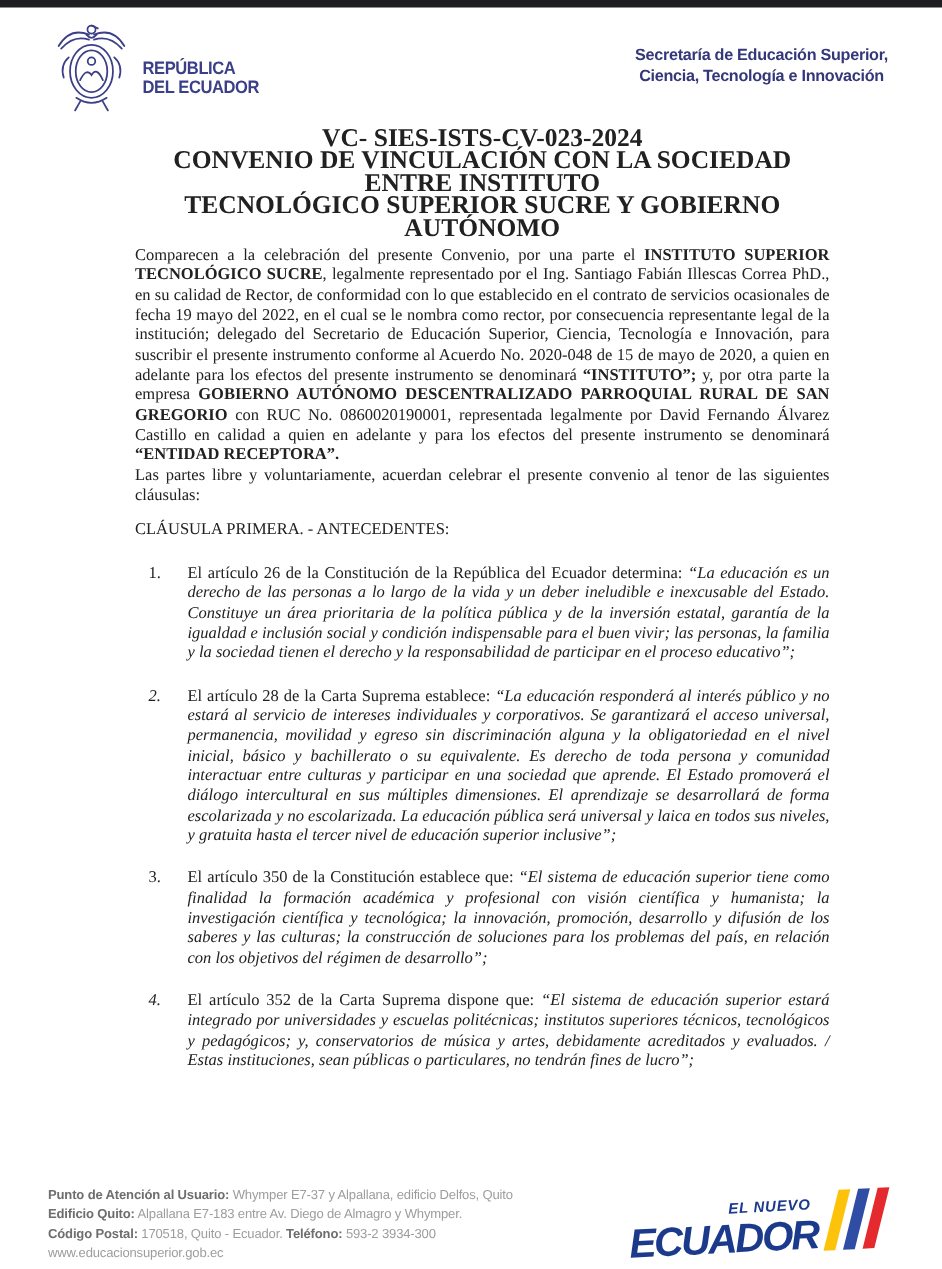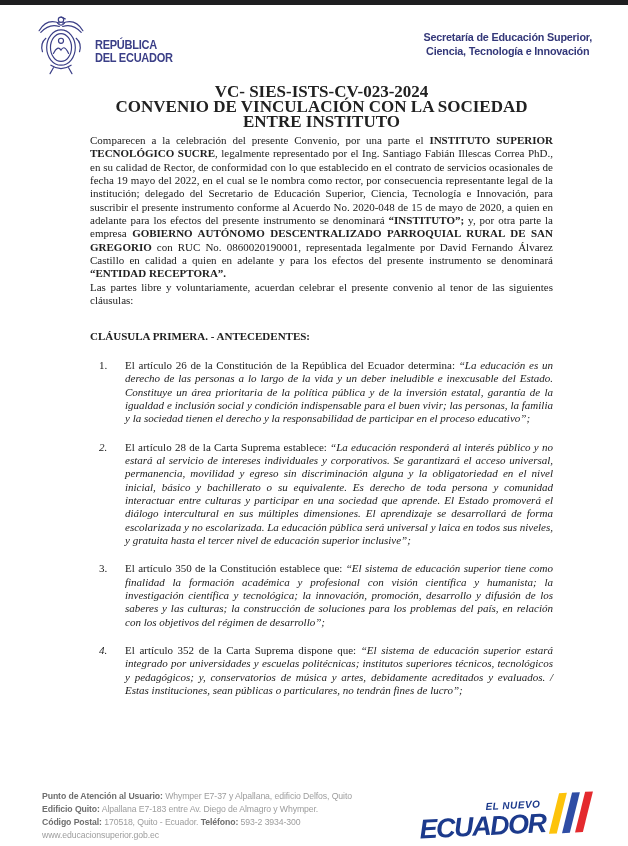--- a/index.html
+++ b/index.html
@@ -23,31 +23,31 @@
     margin-top:18px; text-align:center;
     font-family:"Liberation Sans", sans-serif; font-weight:bold;
     color:#343879; font-size:10.8px; line-height:13.5px; letter-spacing:-0.2px;
   }
 
   
   .doc { position:absolute; top:84px; left:90px; width:463px; font-size:11px; line-height:13.35px; }
   .title-block { text-align:center; font-weight:bold; font-size:17px; line-height:15px; }
   .para { text-align:justify; margin-top:5px; }
   .para--tight { margin-top:0; }
-  .clause-heading { font-weight:bold; margin-top:23px; }
+  .clause-heading { font-weight:normal; margin-top:10px; }
   .ant-list { }
   .ant-item { display:flex; margin-top:15px; padding-left:9px; }
   .ant-num { width:26px; flex:none; }
   .ant-body { flex:1; text-align:justify; }
   .b { font-weight:bold; }
   .i { font-style:italic; }
 
   
   .footer-info {
-    position:absolute; left:42px; top:790px;
+    position:absolute; left:32px; top:790px;
     font-family:"Liberation Sans", sans-serif; font-size:8.7px; line-height:13px;
     color:#9d9d9d; letter-spacing:-0.1px;
   }
   .footer-info .b { color:#6e6e6e; }
   .footer-logo { position:absolute; right:33px; top:794px; transform:rotate(-3deg); }
   .enlogo { display:flex; align-items:flex-end; gap:3px; color:#1c3a8c; font-family:"Liberation Sans", sans-serif; font-style:italic; font-weight:bold; }
   .enlogo-text { text-align:right; line-height:1; }
   .el-nuevo { font-size:10px; letter-spacing:0.5px; padding-right:4px; }
   .ecuador { font-size:27px; letter-spacing:-1.5px; margin-top:1px; }
   .stripes-svg { width:47px; height:44px; display:block; margin-bottom:1px; }
@@ -86,20 +86,21 @@
     <div class="secretariat">
       <div>Secretaría de Educación Superior,</div>
       <div>Ciencia, Tecnología e Innovación</div>
     </div>
   </div>
 
   <div class="doc">
     <div class="title-block">
         <div>VC- SIES-ISTS-CV-023-2024</div>
         <div>CONVENIO DE VINCULACIÓN CON LA SOCIEDAD ENTRE INSTITUTO</div>
+        <div>TECNOLÓGICO SUPERIOR SUCRE Y GOBIERNO AUTÓNOMO</div>
       </div>
 
     <div class="para"><span>Comparecen a la celebración del presente Convenio, por una parte el </span><span class="b">INSTITUTO SUPERIOR TECNOLÓGICO SUCRE</span><span>, legalmente representado por el Ing. Santiago Fabián Illescas Correa PhD., en su calidad de Rector, de conformidad con lo que establecido en el contrato de servicios ocasionales de fecha 19 mayo del 2022, en el cual se le nombra como rector, por consecuencia representante legal de la institución; delegado del Secretario de Educación Superior, Ciencia, Tecnología e Innovación, para suscribir el presente instrumento conforme al Acuerdo No. 2020-048 de 15 de mayo de 2020, a quien en adelante para los efectos del presente instrumento se denominará </span><span class="b">“INSTITUTO”;</span><span> y, por otra parte la empresa </span><span class="b">GOBIERNO AUTÓNOMO DESCENTRALIZADO PARROQUIAL RURAL DE SAN GREGORIO</span><span> con RUC No. 0860020190001, representada legalmente por David Fernando Álvarez Castillo en calidad a quien en adelante y para los efectos del presente instrumento se denominará </span><span class="b">“ENTIDAD RECEPTORA”.</span></div>
     <div class="para para--tight"><span>Las partes libre y voluntariamente, acuerdan celebrar el presente convenio al tenor de las siguientes cláusulas:</span></div>
 
     <div class="clause-heading">CLÁUSULA PRIMERA. - ANTECEDENTES:</div>
 
     <div class="ant-list">
         <div class="ant-item">
           <span class="ant-num">1.</span>

